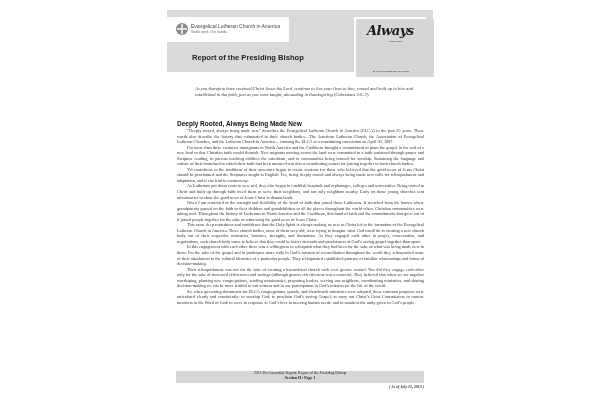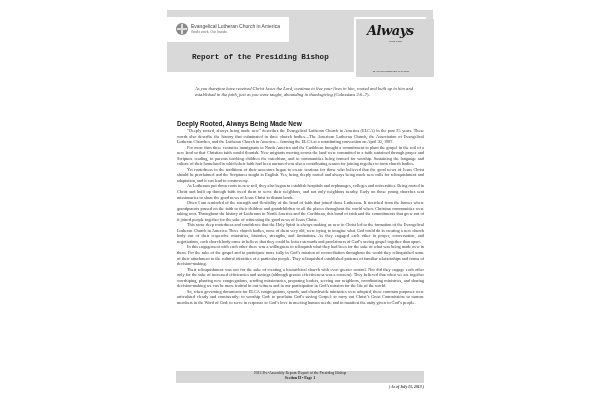--- a/index.html
+++ b/index.html
@@ -4,21 +4,21 @@
 <style>
   html,body{margin:0;padding:0;background:#fff;}
   body{width:600px;height:400px;position:relative;overflow:hidden;font-family:"Liberation Serif",serif;color:#222;}
   .band{position:absolute;left:167px;top:10px;width:266px;height:62px;background:#d9d9d9;}
   .logo-box{position:absolute;left:167px;top:17px;width:122px;height:25px;background:#fff;}
   .elca-mark{position:absolute;left:176px;top:23px;width:12px;height:12px;border-radius:50%;background:#8a8a8a;}
   .elca-mark:before{content:"";position:absolute;left:5px;top:1px;width:2px;height:10px;background:#ddd;}
   .elca-mark:after{content:"";position:absolute;left:1px;top:5px;width:10px;height:2px;background:#ddd;}
   .elca-name{position:absolute;left:191px;top:23px;font-family:"Liberation Sans",sans-serif;font-size:5px;color:#444;white-space:nowrap;}
   .elca-tag{position:absolute;left:191px;top:30px;font-family:"Liberation Sans",sans-serif;font-size:3.5px;color:#666;white-space:nowrap;}
-  .report-title{position:absolute;left:192px;top:53px;font-family:Liberation Mono, monospace;font-weight:bold;font-size:7.6px;color:#222;white-space:nowrap;}
+  .report-title{position:absolute;left:192px;top:53px;font-family:Liberation Sans, sans-serif;font-weight:bold;font-size:7.6px;color:#222;white-space:nowrap;}
   .badge-outer{position:absolute;left:354px;top:17px;width:72px;height:62px;background:#fff;}
   .badge{position:absolute;left:356px;top:19px;width:78px;height:58px;background:#d6d6d6;}
   .badge-always{position:absolute;left:11px;top:4px;font-family:"DejaVu Serif",serif;font-style:italic;font-weight:bold;font-size:13px;color:#1a1a1a;letter-spacing:-0.5px;}
   .badge-small{position:absolute;left:33px;top:21px;font-family:"Liberation Sans",sans-serif;font-size:2.5px;color:#333;}
   .badge-new{position:absolute;left:8px;top:22px;font-family:"Liberation Sans",sans-serif;font-weight:bold;font-size:20px;color:#1a1a1a;letter-spacing:-1px;}
   .badge-years{position:absolute;left:8px;top:51px;width:54px;text-align:center;font-family:"Liberation Sans",sans-serif;font-size:2.3px;color:#333;}
   .epigraph{position:absolute;left:195px;top:86px;width:218px;font-size:4.6px;line-height:6px;font-style:italic;color:#333;text-align:justify;}
   .epigraph .cite{font-style:normal;}
   .heading{position:absolute;left:177px;top:120px;font-family:"Liberation Sans",sans-serif;font-weight:bold;font-size:6.5px;color:#111;white-space:nowrap;}
   .body{position:absolute;left:177px;top:128px;width:247px;font-size:4.3px;line-height:5.55px;color:#333;text-align:justify;}

